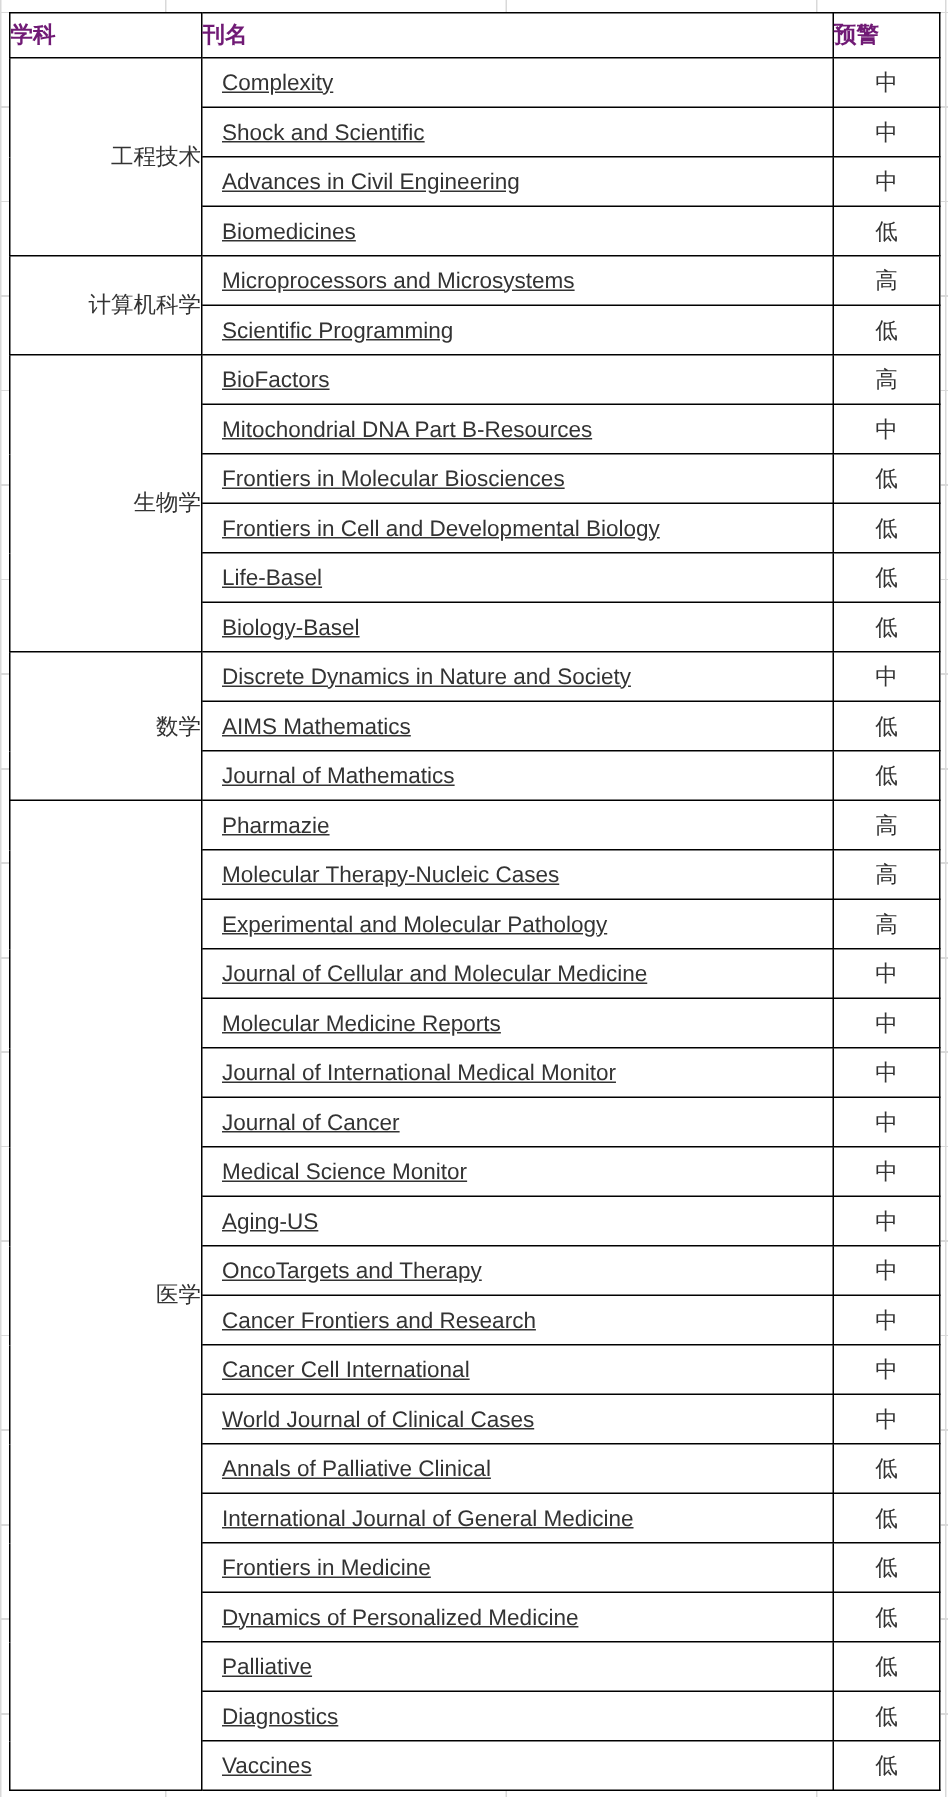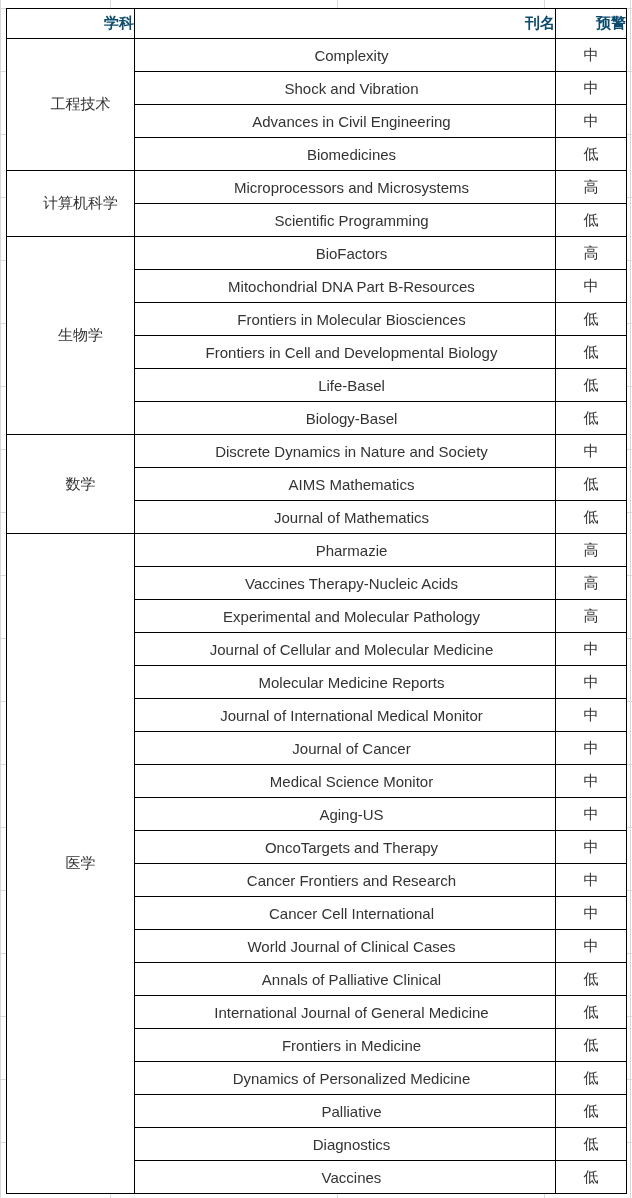--- a/index.html
+++ b/index.html
@@ -37,29 +37,29 @@
   .warning-table th, .warning-table td {
     border: 1px solid #000000;
     background: #ffffff;
     color: #333333;
     font-size: 15px;
     vertical-align: middle;
   }
   .warning-table th {
     height: 30px;
     font-weight: bold;
-    color: #0c4a6e;
-    text-align: right;
+    color: #701a75;
+    text-align: left;
   }
   .warning-table td { height: 33px; }
   .col-subject { width: 128px; }
   .col-journal { width: 421px; }
   .col-warning { width: 71px; }
-  td.subject  { text-align: center; padding-left: 20px; }
-  td.journal  { text-align: center; padding-left: 13px; }
+  td.subject  { text-align: right; padding-left: 20px; }
+  td.journal  { text-align: left; padding-left: 13px; text-decoration: underline; }
   td.warning  { text-align: center; }
 </style>
 </head>
 <body>
 
 <div class="gridlines"></div>
 
 <table class="warning-table">
   <colgroup>
     <col class="col-subject">
@@ -73,21 +73,21 @@
       <th>预警</th>
     </tr>
   </thead>
   <tbody>
       <tr>
         <td class="subject" rowspan="4">工程技术</td>
         <td class="journal">Complexity</td>
         <td class="warning">中</td>
       </tr>
       <tr>
-        <td class="journal">Shock and Vibration</td>
+        <td class="journal">Shock and Scientific</td>
         <td class="warning">中</td>
       </tr>
       <tr>
         <td class="journal">Advances in Civil Engineering</td>
         <td class="warning">中</td>
       </tr>
       <tr>
         <td class="journal">Biomedicines</td>
         <td class="warning">低</td>
       </tr>
@@ -137,21 +137,21 @@
       <tr>
         <td class="journal">Journal of Mathematics</td>
         <td class="warning">低</td>
       </tr>
       <tr>
         <td class="subject" rowspan="20">医学</td>
         <td class="journal">Pharmazie</td>
         <td class="warning">高</td>
       </tr>
       <tr>
-        <td class="journal">Vaccines Therapy-Nucleic Acids</td>
+        <td class="journal">Molecular Therapy-Nucleic Cases</td>
         <td class="warning">高</td>
       </tr>
       <tr>
         <td class="journal">Experimental and Molecular Pathology</td>
         <td class="warning">高</td>
       </tr>
       <tr>
         <td class="journal">Journal of Cellular and Molecular Medicine</td>
         <td class="warning">中</td>
       </tr>

